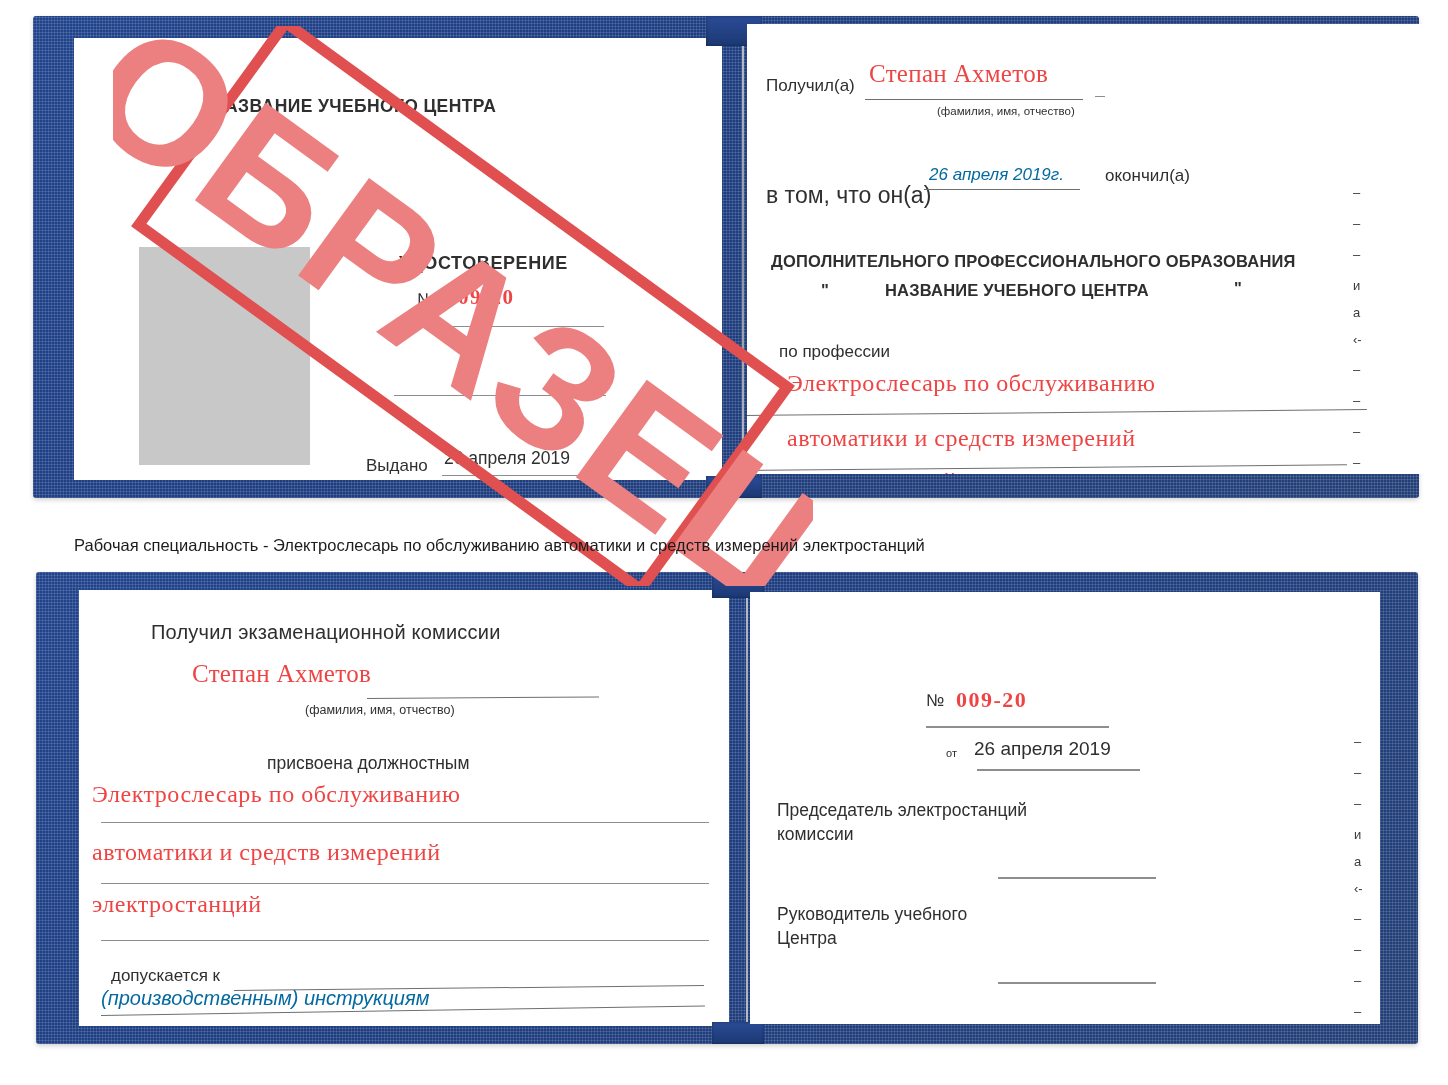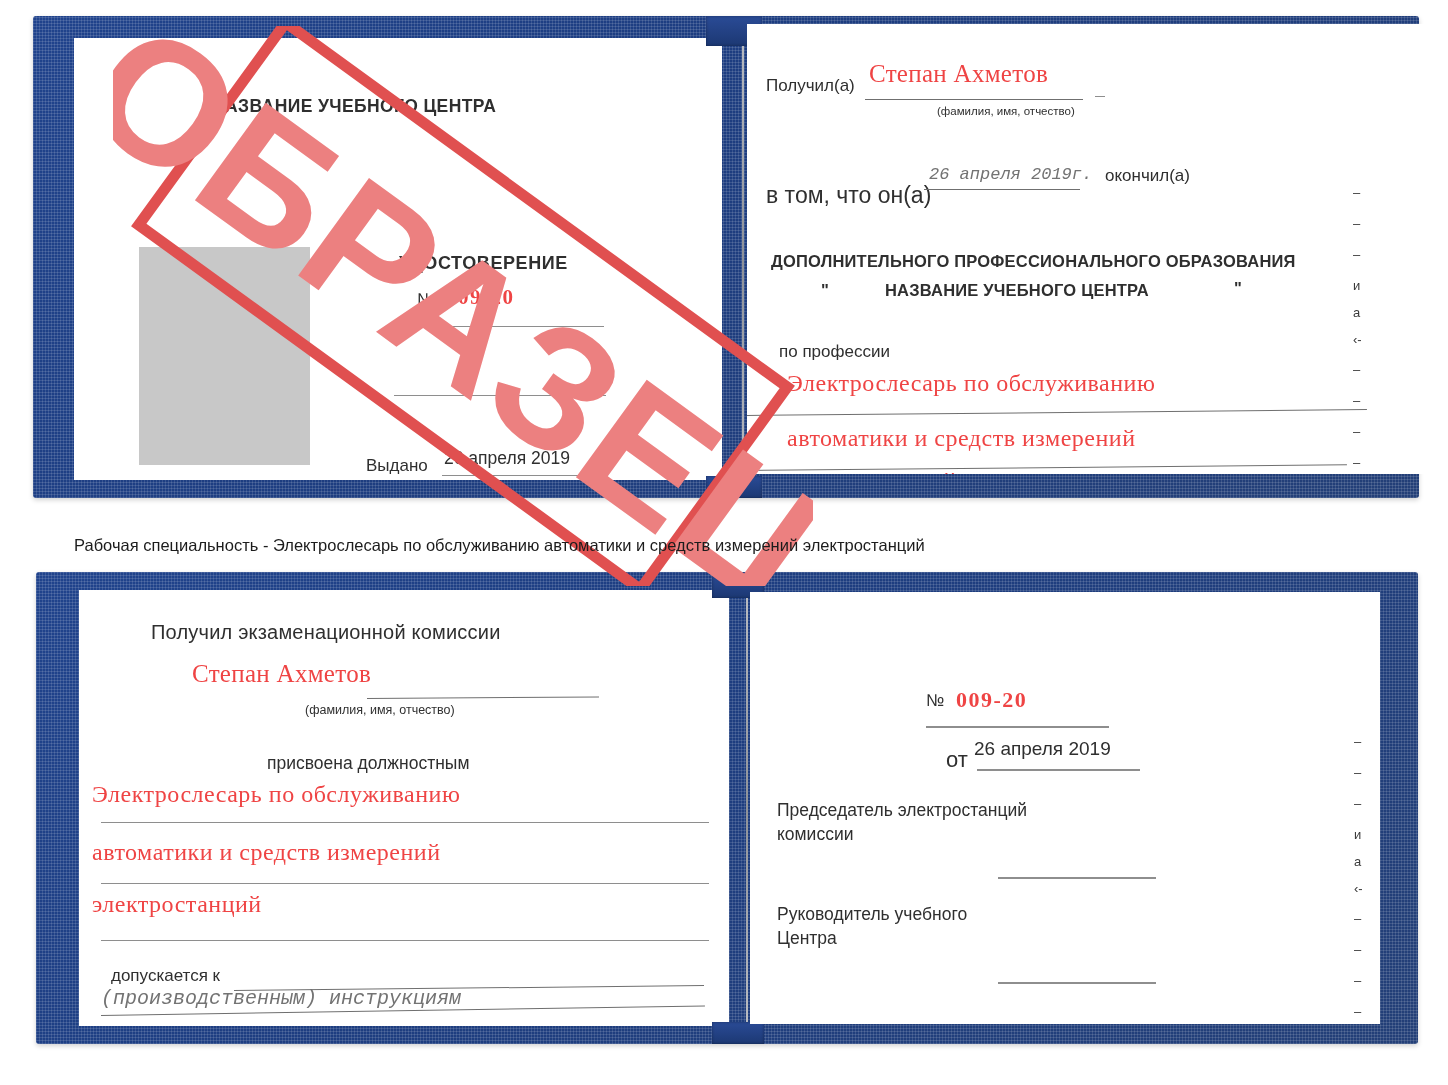--- a/index.html
+++ b/index.html
@@ -40,22 +40,22 @@
   .t{position:absolute;color:#2b2b2b;white-space:pre;line-height:1.18;}
   .print{font-family:"Liberation Sans",sans-serif;color:#2f2f2f;}
   .hand{
     font-family:Liberation Serif, serif;
     color:#ef4444;
     font-style:italic;
     letter-spacing:.5px;
     white-space:pre;
   }
   .handserif{
-    font-family:Liberation Mono, monospace;
-    color:#737373;
+    font-family:Liberation Sans, sans-serif;
+    color:#0369a1;
     font-style:italic;
     white-space:pre;
   }
   .rule{position:absolute;background:#8e8e8e;height:1px;}
   .rule.dark{background:#6f6f6f;}
 
   .photo-box{position:absolute;background:#c8c8c8;}
 
   
   .wm{
@@ -197,21 +197,21 @@
   <div class="spine-tab" style="left:676px;top:0px;width:52px;height:26px;"></div>
   <div class="spine-tab" style="left:676px;top:450px;width:52px;height:22px;"></div>
 
   <div class="page" style="left:714px;top:20px;width:630px;height:432px;">
 
 
     <div class="t print" style="left:176px;top:99px;font-size:17px;">№</div>
     <div class="t hand" style="left:206px;top:95px;font-size:22px;font-weight:bold;font-style:normal;letter-spacing:1.5px;">009-20</div>
     <div class="rule" style="left:176px;top:134px;width:183px;height:2px;"></div>
 
-    <div class="t print" style="left:196px;top:155px;font-size:22px;">от</div>
+    <div class="t print" style="left:196px;top:155px;font-size:11px;">от</div>
     <div class="t print" style="left:224px;top:146px;font-size:19px;">26 апреля 2019</div>
     <div class="rule" style="left:227px;top:177px;width:163px;height:2px;"></div>
 
     <div class="t print" style="left:27px;top:208px;font-size:17.5px;">Председатель электростанций</div>
     <div class="t print" style="left:27px;top:232px;font-size:17.5px;">комиссии</div>
     <div class="rule" style="left:248px;top:285px;width:158px;height:2px;"></div>
 
     <div class="t print" style="left:27px;top:312px;font-size:17.5px;">Руководитель учебного</div>
     <div class="t print" style="left:27px;top:336px;font-size:17.5px;">Центра</div>
     <div class="rule" style="left:248px;top:390px;width:158px;height:2px;"></div>

